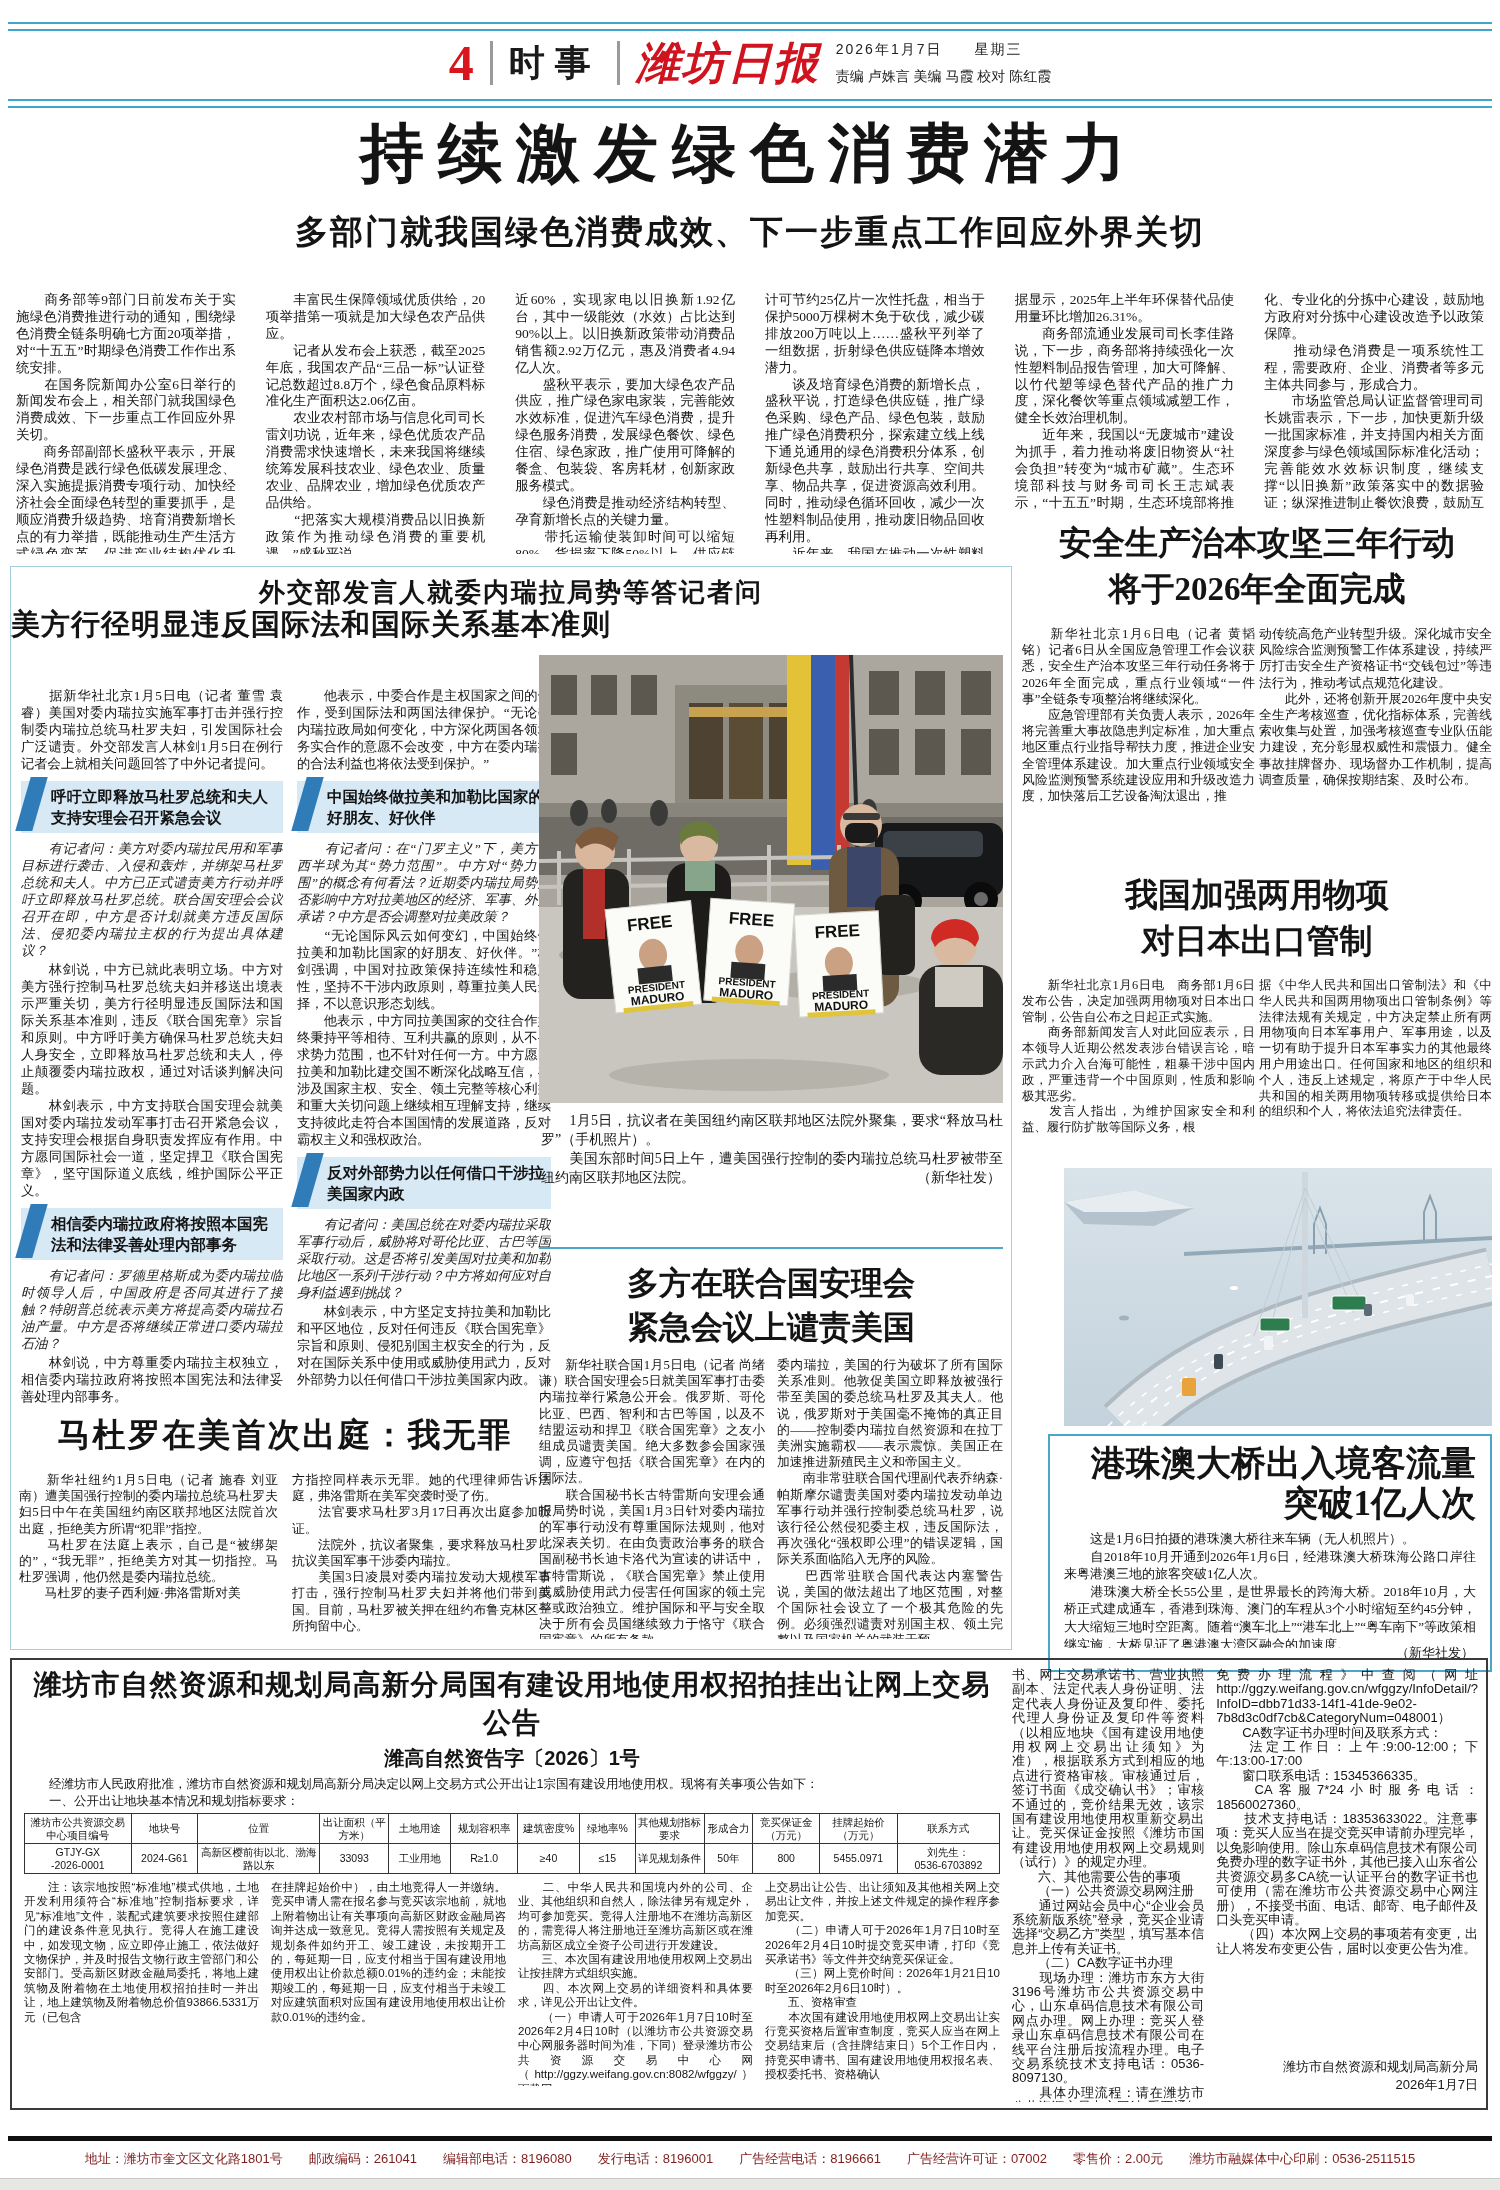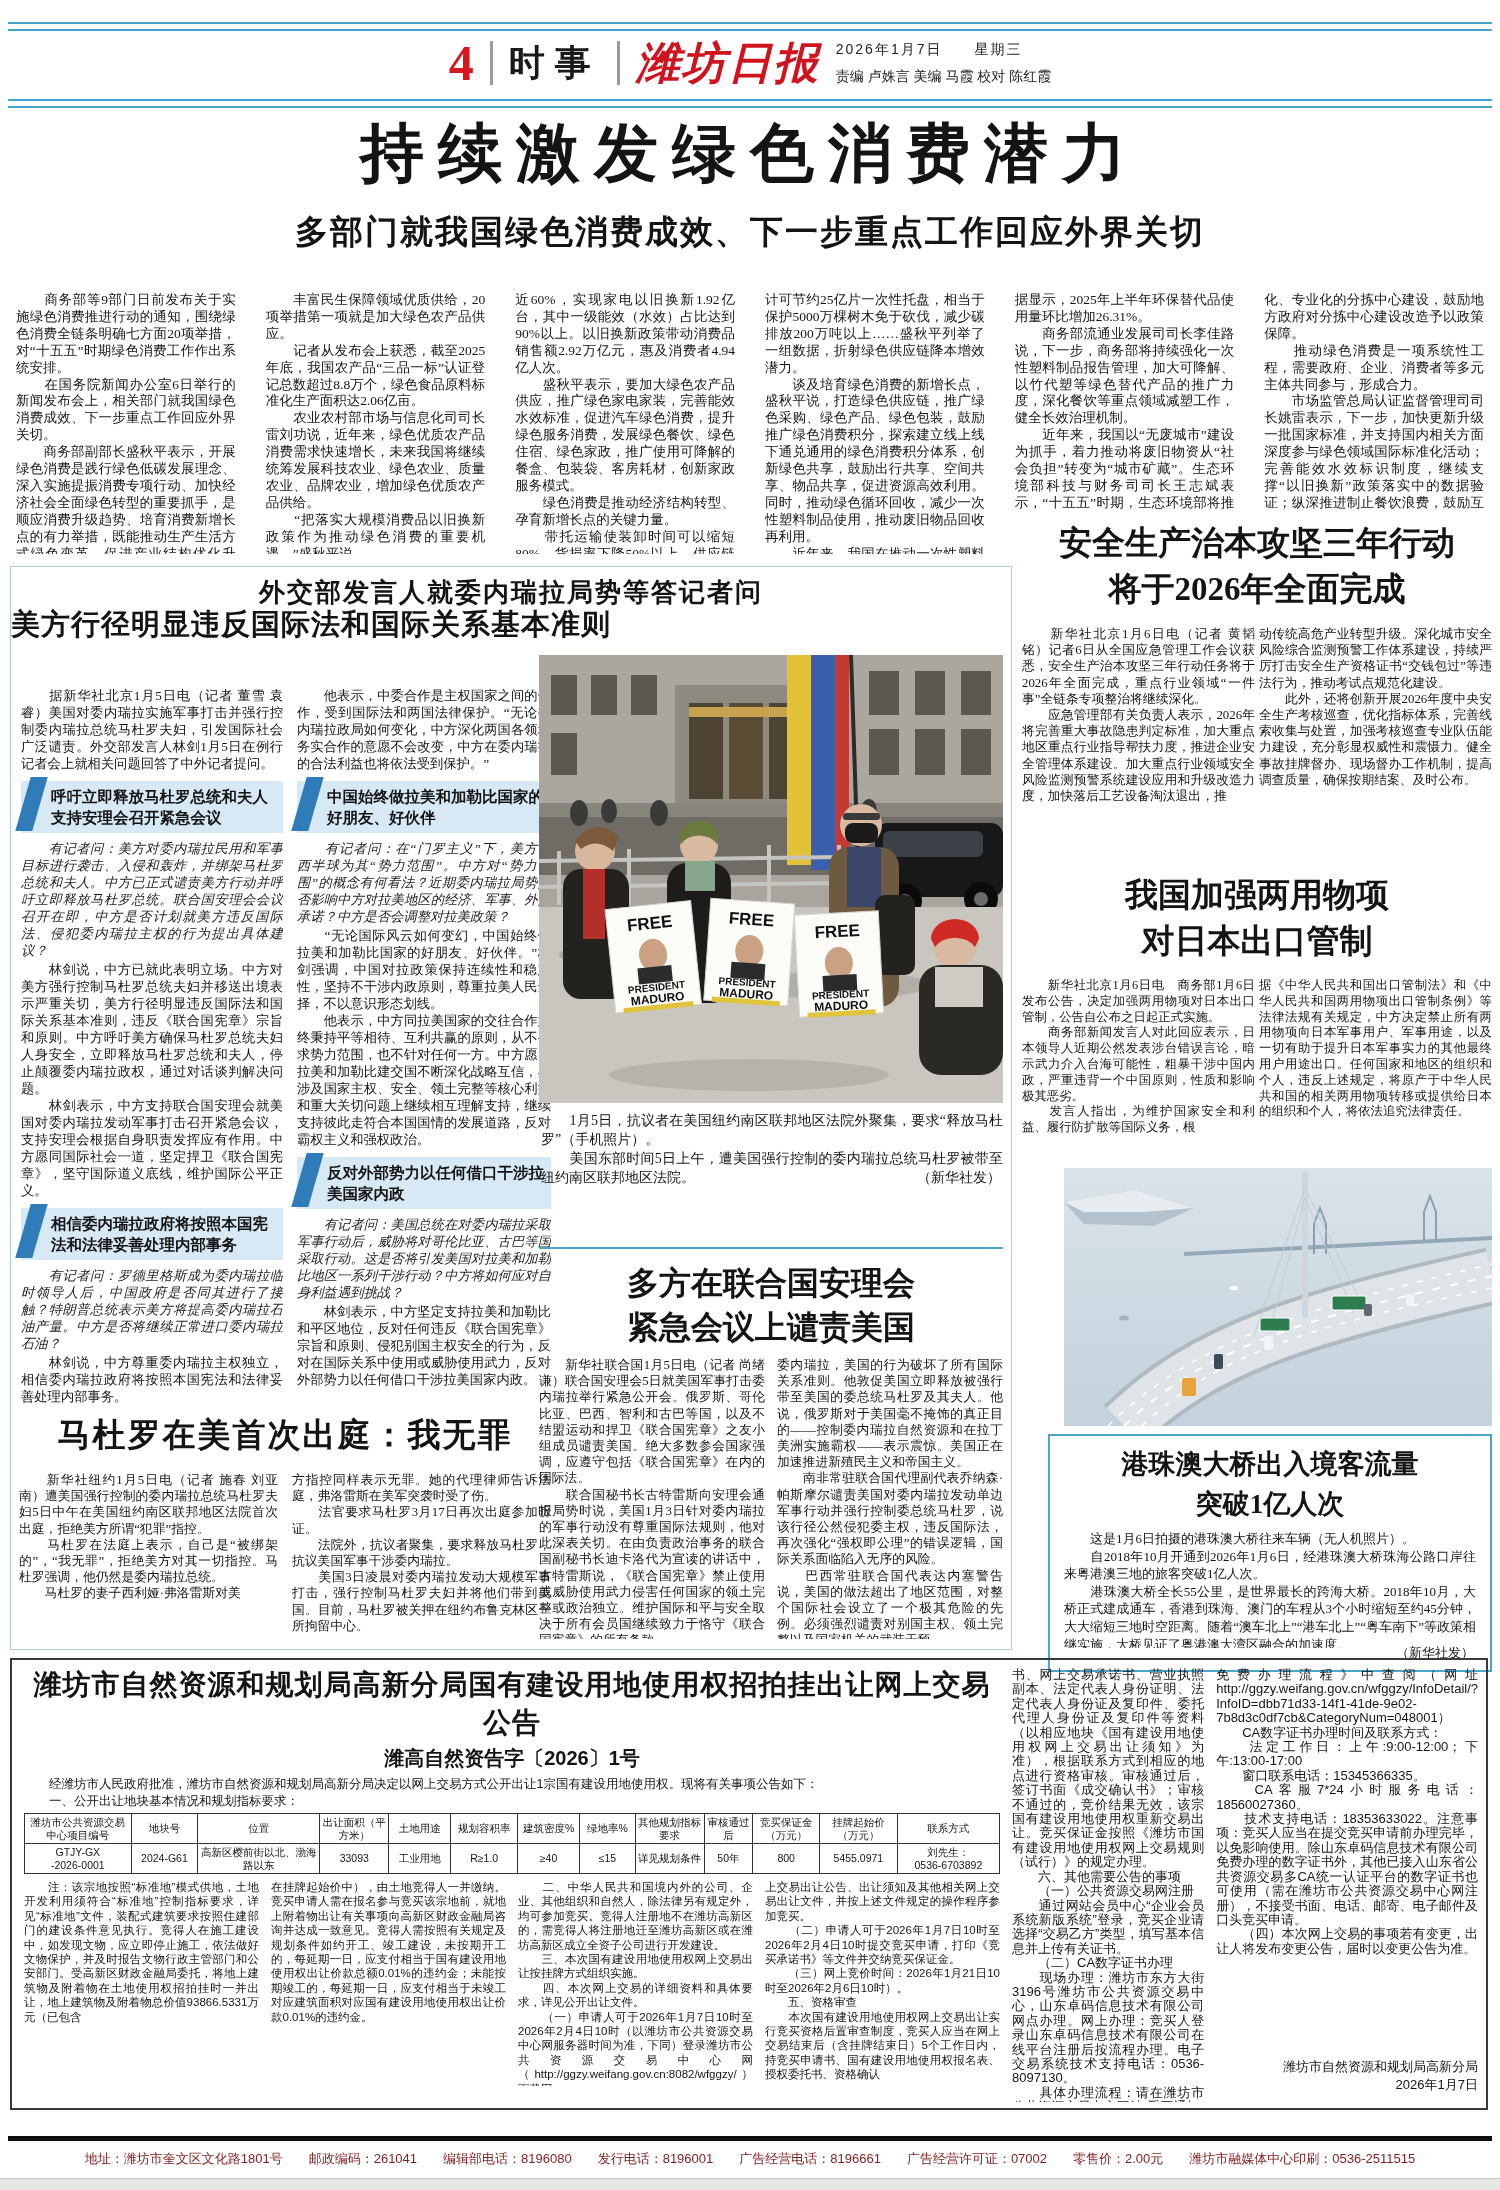--- a/index.html
+++ b/index.html
@@ -54,21 +54,21 @@
   .maduro-cols .c{flex:1;height:170px;font-size:12.8px;line-height:16.2px;}
   
   .rsec{position:absolute;left:1022px;width:470px;}
   .r-headline{text-align:center;font-family:"Liberation Serif",serif;font-weight:bold;font-size:33px;line-height:46px;}
   .r-cols{display:flex;gap:4px;margin-top:14px;}
   .r-cols .c{flex:1;font-size:12.8px;line-height:16.2px;}
   .safety .c{height:226px;}
   .export .c{height:184px;font-size:12.4px;line-height:15.8px;}
   .bridge-photo{position:absolute;left:1064px;top:1168px;width:428px;height:258px;overflow:hidden;}
   .bridge-box{position:absolute;left:1048px;top:1434px;width:444px;height:238px;border:2px solid #4aa6cb;box-sizing:border-box;padding:8px 14px;}
-  .bridge-headline{text-align:center;font-family:"Liberation Serif",serif;font-weight:bold;font-size:27px;line-height:40px;}
+  .bridge-headline{text-align:right;font-family:"Liberation Serif",serif;font-weight:bold;font-size:35px;line-height:40px;}
   .bridge-body{margin-top:6px;font-size:13px;line-height:17.6px;height:118px;}
   .bridge-credit{position:absolute;right:16px;bottom:8px;font-size:13px;font-family:"Liberation Serif",serif;}
   
   .ann-box{position:absolute;left:10px;top:1658px;width:1478px;height:452px;border:2px solid #3a3a3a;box-sizing:border-box;}
   .ann-left{position:absolute;left:12px;top:6px;width:976px;}
   .ann-title{text-align:center;font-size:28px;font-weight:bold;letter-spacing:1px;}
   .ann-doc{text-align:center;font-size:20px;font-weight:bold;margin-top:3px;}
   .ann-intro{font-size:12.5px;line-height:16.5px;margin-top:4px;}
   .ann-table{width:100%;border-collapse:collapse;table-layout:fixed;margin-top:4px;font-size:10.5px;line-height:12.5px;}
   .ann-table th,.ann-table td{border:1px solid #333;text-align:center;padding:2px 2px;white-space:pre-line;font-weight:normal;}
@@ -425,21 +425,21 @@
             <tr>
           <th>潍坊市公共资源交易中心项目编号</th>
           <th>地块号</th>
           <th>位置</th>
           <th>出让面积（平方米）</th>
           <th>土地用途</th>
           <th>规划容积率</th>
           <th>建筑密度%</th>
           <th>绿地率%</th>
           <th>其他规划指标要求</th>
-          <th>审核通过后</th>
+          <th>形成合力</th>
           <th>竞买保证金（万元）</th>
           <th>挂牌起始价（万元）</th>
           <th>联系方式</th>
         </tr>
         <tr>
           <td>GTJY-GX
 -2026-0001</td>
           <td>2024-G61</td>
           <td>高新区樱前街以北、渤海路以东</td>
           <td>33093</td>

